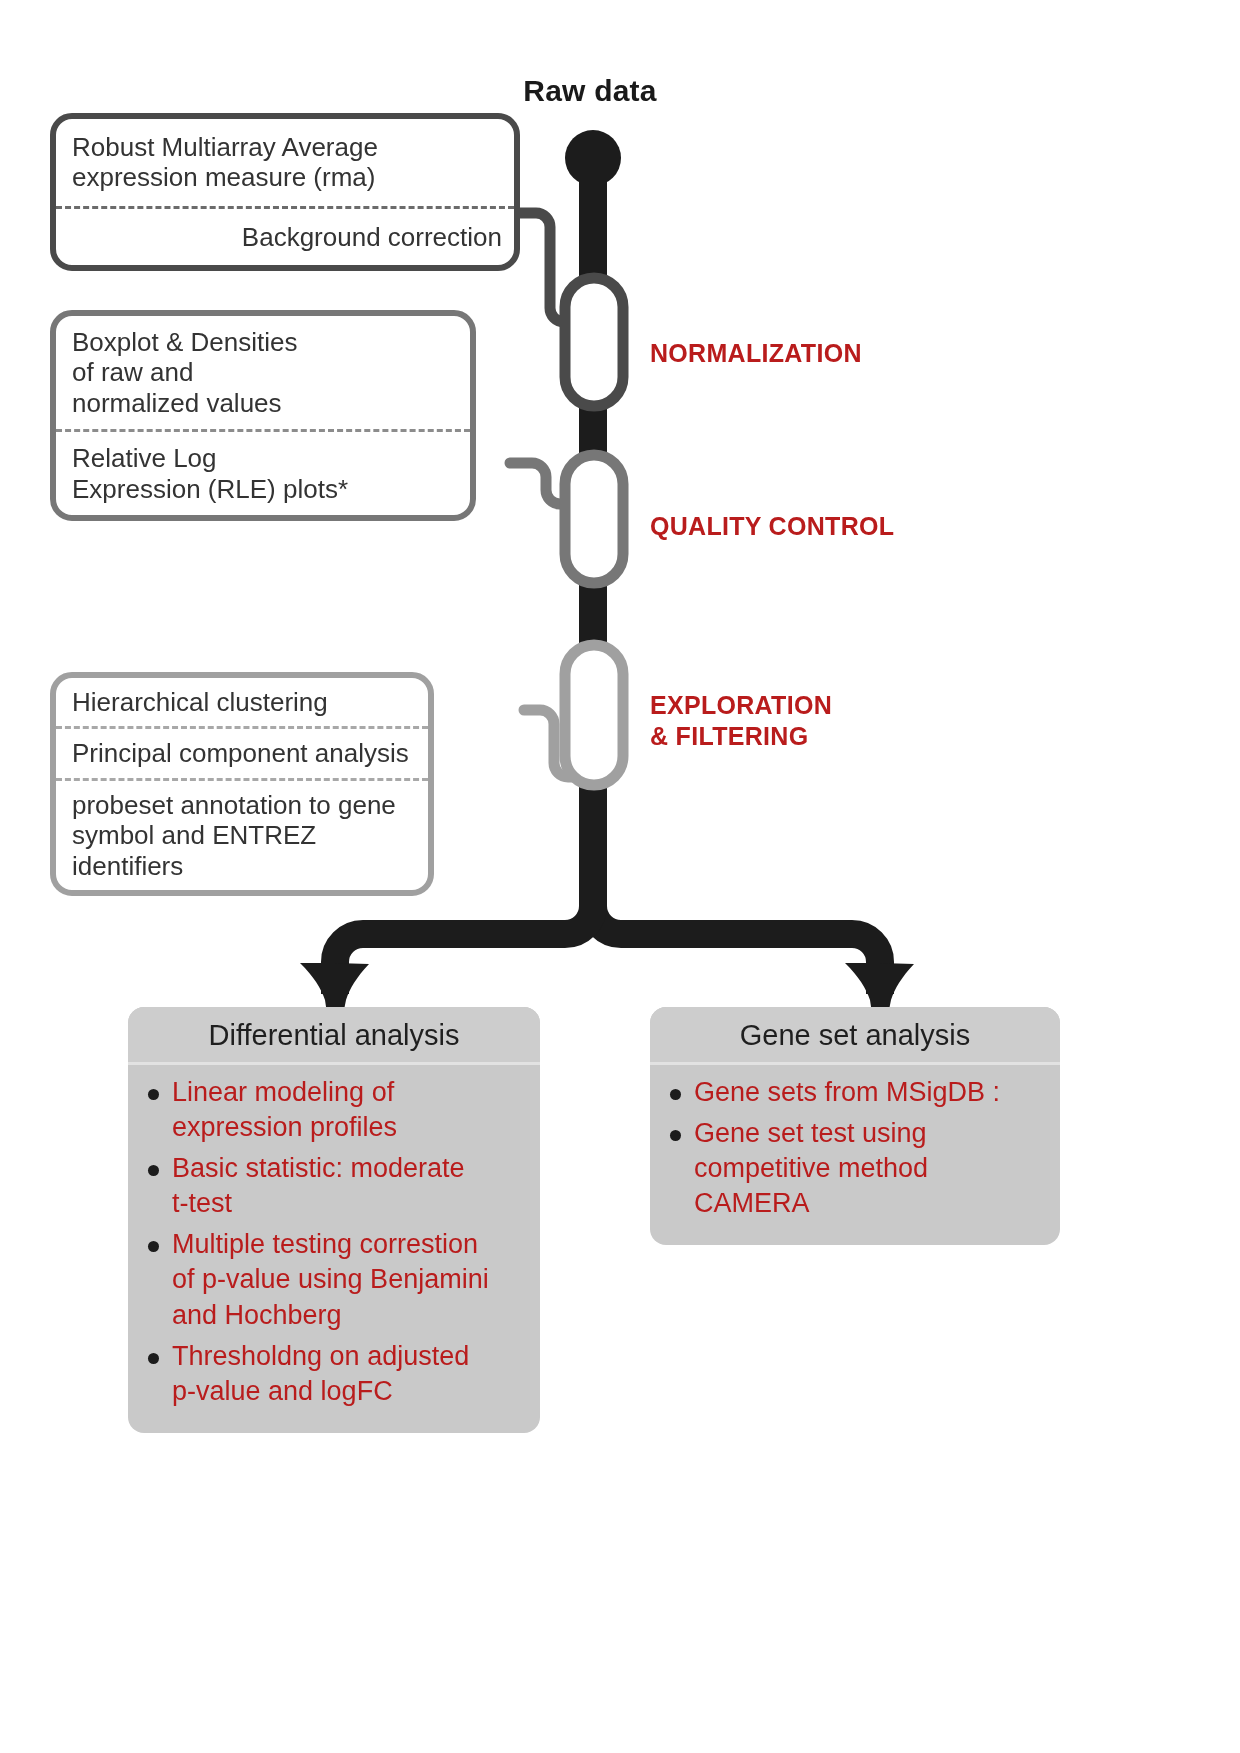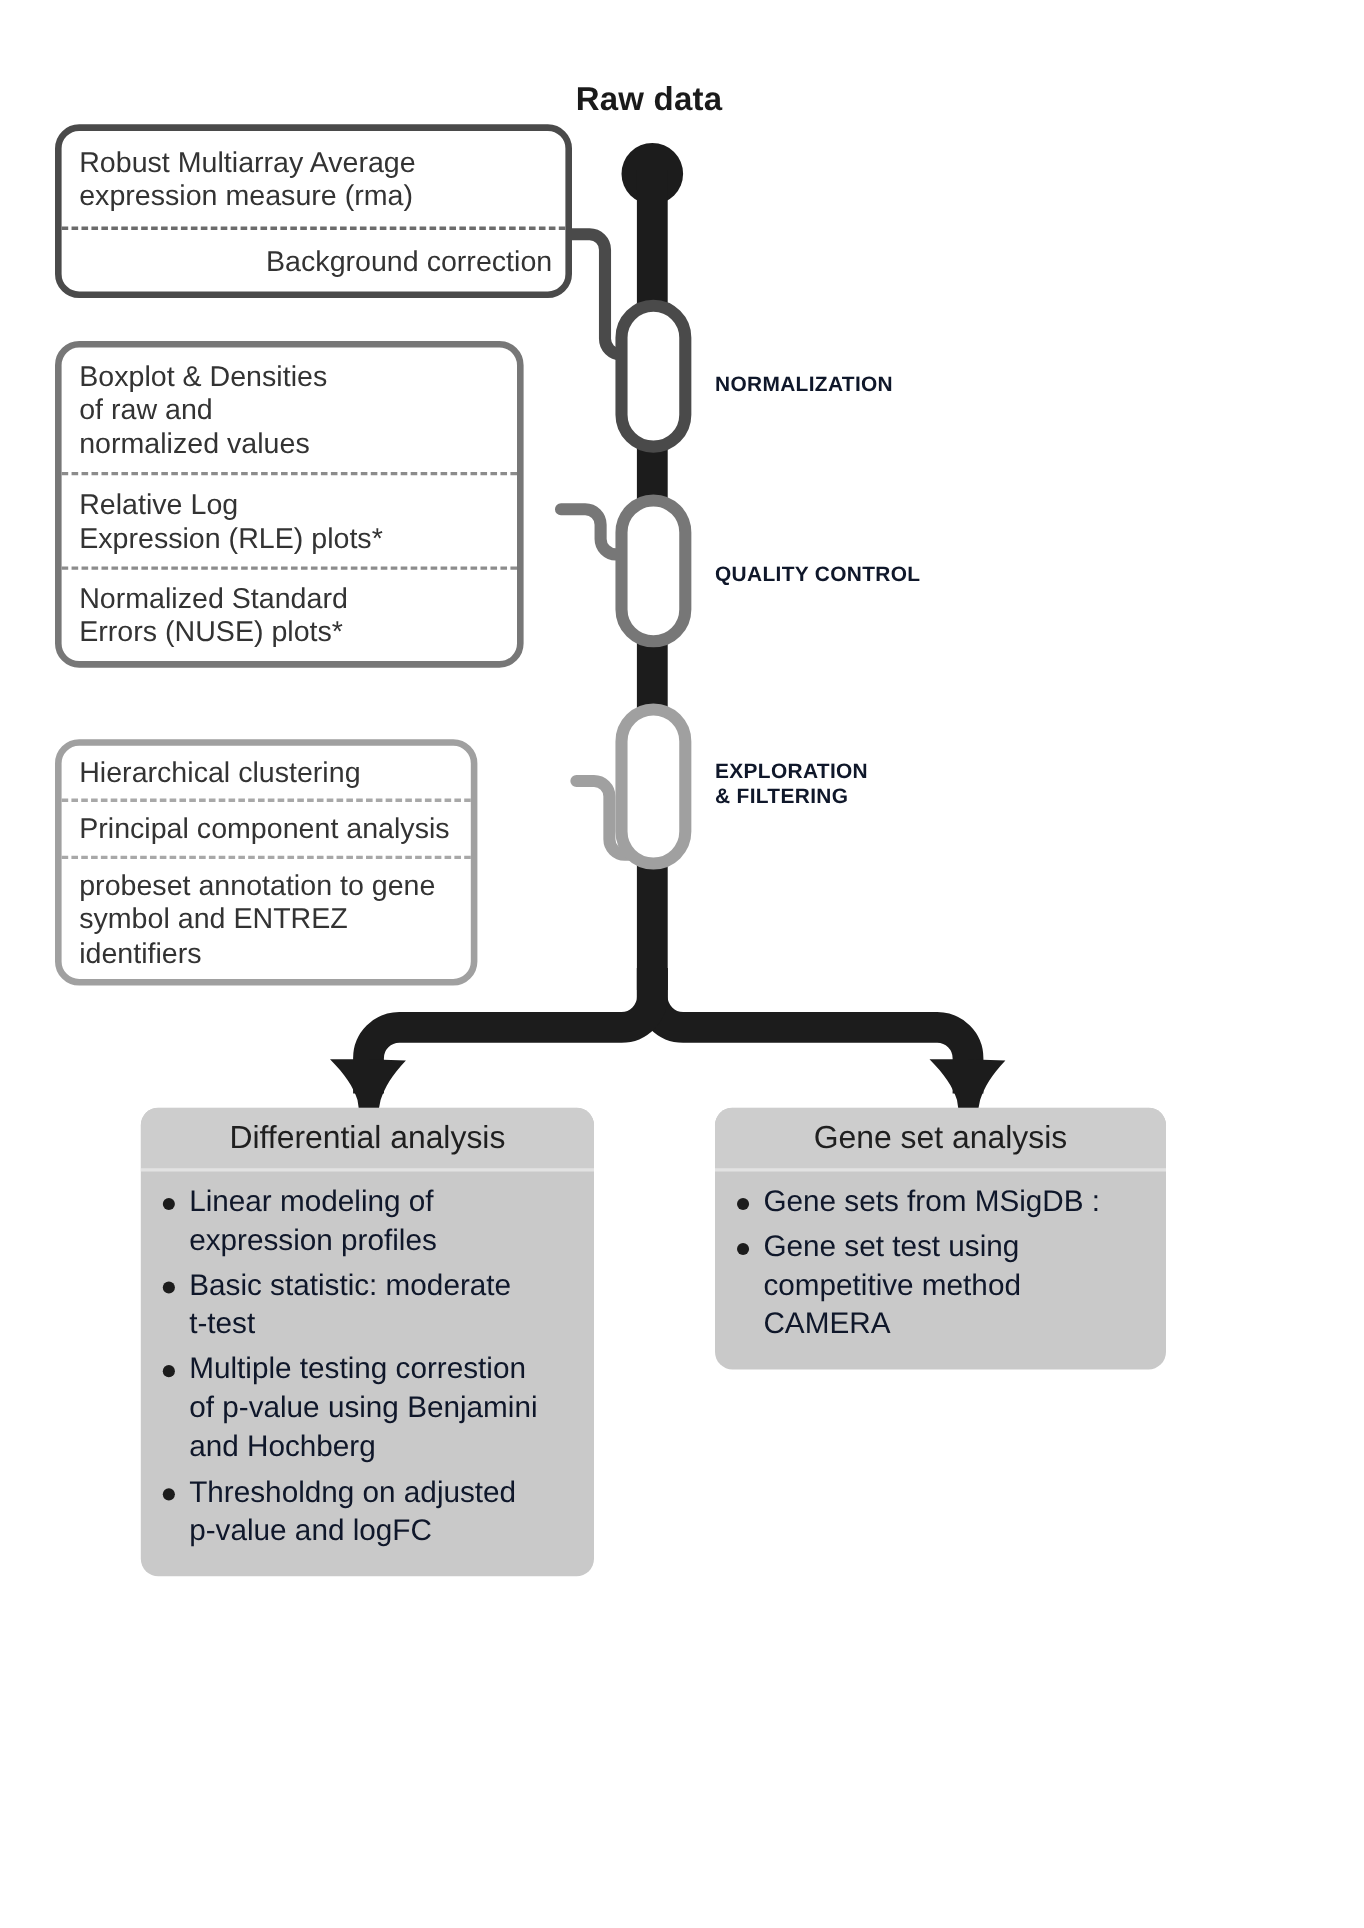--- a/index.html
+++ b/index.html
@@ -15,21 +15,21 @@
 
   
   .raw-title{
     position:absolute;left:440px;top:74px;width:300px;
     text-align:center;font-size:30px;font-weight:bold;color:#1a1a1a;
     letter-spacing:.2px;
   }
 
   
   .stage-label{
-    position:absolute;font-size:19px;font-weight:bold;color:#0f172a;
+    position:absolute;font-size:25px;font-weight:bold;color:#b91c1c;
     letter-spacing:.3px;line-height:1.22;
   }
   #lbl-norm{left:650px;top:338px;}
   #lbl-qc{left:650px;top:511px;}
   #lbl-exp{left:650px;top:690px;}
 
   
   .stagebox{
     position:absolute;background:#ffffff;border-radius:22px;
     box-sizing:border-box;padding:0;
@@ -57,21 +57,21 @@
     position:absolute;background:#c9c9c9;border-radius:16px;overflow:hidden;
   }
   .panel-head{
     font-size:29px;color:#1f1f1f;text-align:center;
     padding:12px 10px 10px 10px;background:#cdcdcd;
     border-bottom:3px solid #e2e2e2;
   }
   .panel-body{padding:10px 14px 18px 14px;}
   .blist{list-style:none;margin:0;padding:0;}
   .blist li{
-    position:relative;font-size:27px;line-height:1.30;color:#0f172a;
+    position:relative;font-size:27px;line-height:1.30;color:#b91c1c;
     padding-left:30px;margin:0 0 6px 0;
   }
   .blist li::before{
     content:"";position:absolute;left:6px;top:14px;
     width:11px;height:11px;border-radius:50%;background:#1c1c1c;
   }
   .blist li.indent{padding-left:58px;}
   .blist li.indent::before{display:none;}
 
   #panel-diff{left:128px;top:1007px;width:412px;}
@@ -131,21 +131,20 @@
     <div class="rows">
       <div class="srow">Robust Multiarray Average<br>expression measure (rma)</div>
       <div class="srow">Background correction</div>
     </div>
   </div>
 
   <div class="stagebox" id="box-qc">
     <div class="rows">
       <div class="srow">Boxplot &amp; Densities<br>of raw and<br>normalized values</div>
       <div class="srow">Relative Log<br>Expression (RLE) plots*</div>
-      <div class="srow">Normalized Standard<br>Errors (NUSE) plots*</div>
     </div>
   </div>
 
   <div class="stagebox" id="box-exp">
     <div class="rows">
       <div class="srow">Hierarchical clustering</div>
       <div class="srow">Principal component analysis</div>
       <div class="srow">probeset annotation to gene<br>symbol and ENTREZ identifiers</div>
     </div>
   </div>

